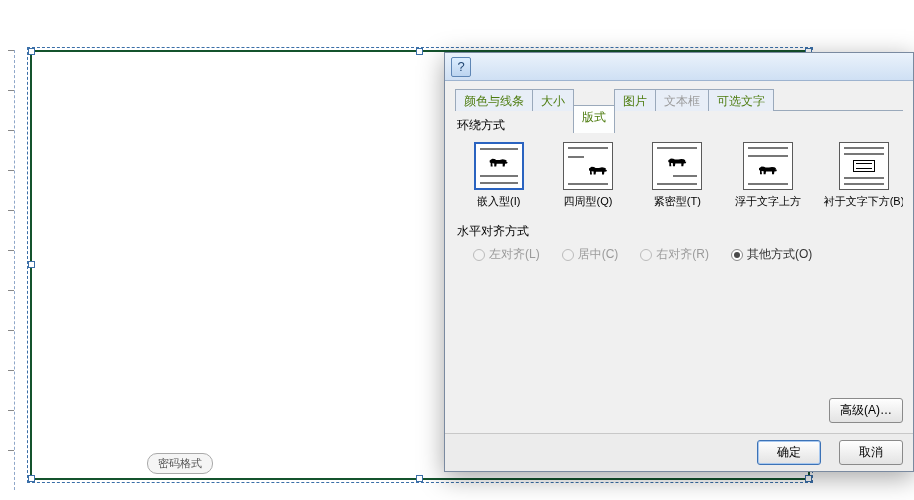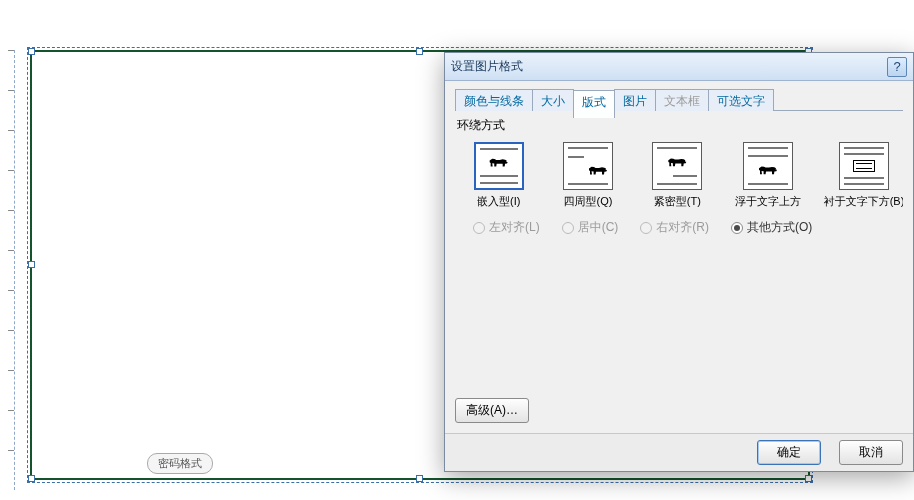--- a/index.html
+++ b/index.html
@@ -25,22 +25,22 @@
   
   .dlg{position:absolute;left:444px;top:52px;width:470px;height:420px;background:#f0f0f0;border:1px solid #7a8aa0;box-shadow:0 6px 24px rgba(0,0,0,.35);display:flex;flex-direction:column}
   .dlg-title{height:28px;background:linear-gradient(#eaf2fb,#cfe0f4);display:flex;align-items:center;padding:0 6px;border-bottom:1px solid #9db3cf}
   .dlg-title span{flex:1;font-size:12px;color:#1a3a5e}
   .help-btn{width:20px;height:20px;border:1px solid #5e86b5;background:linear-gradient(#def,#bcd4ef);font-size:13px;color:#244a76;text-align:center;line-height:18px;border-radius:2px}
 
   .dlg-body{flex:1;padding:8px 10px 6px 10px;display:flex;flex-direction:column;min-height:0}
 
   
   .tabs{display:flex;border-bottom:1px solid #9aa9bb;height:22px}
-  .tab{padding:2px 8px 0;border:1px solid #9aa9bb;border-bottom:none;margin-right:-1px;background:#e8eef7;height:22px;line-height:18px;color:#0369a1}
-  .tab.active{background:#fdfefe;position:relative;top:1px;height:28px}
+  .tab{padding:2px 8px 0;border:1px solid #9aa9bb;border-bottom:none;margin-right:-1px;background:#e8eef7;height:22px;line-height:18px;color:#4d7c0f}
+  .tab.active{background:#fdfefe;position:relative;top:16px;height:28px}
   .tab.disabled{color:#9b9b9b}
 
   .grp-label{margin:6px 0 4px 2px}
 
   
   .wrap-row{display:flex;gap:26px;padding:4px 2px 8px 12px;overflow:hidden}
   .wrap-opt{display:flex;flex-direction:column;align-items:center;width:74px}
   .wrap-box{width:50px;height:48px;border:1px solid #5a5a5a;background:#fff;padding:4px;display:flex;flex-direction:column;justify-content:space-between}
   .wrap-box.sel{border:2px solid #2a63c0}
   .wrap-box .lines{height:100%;display:flex;flex-direction:column;justify-content:space-between}
@@ -51,21 +51,21 @@
   
   .align-row{display:flex;gap:22px;padding:2px 2px 4px 18px;align-items:center}
   .radio{display:flex;align-items:center;gap:4px;color:#9b9b9b}
   .radio.en{color:#333}
   .rdot{width:12px;height:12px;border:1px solid #8a8a8a;border-radius:50%;display:inline-flex;align-items:center;justify-content:center;background:#fff}
   .radio.disabled .rdot{border-color:#bbb;background:#f2f2f2}
   .rdot.on::after{content:"";width:6px;height:6px;border-radius:50%;background:#4a4a4a}
 
   .spacer{flex:1}
 
-  .adv-row{display:flex;justify-content:flex-start;padding:4px 0}
+  .adv-row{display:flex;justify-content:flex-end;padding:4px 0}
   .btn{border:1px solid #8a8a8a;background:linear-gradient(#fefefe,#e3e3e3);padding:3px 10px;border-radius:3px;min-width:64px;text-align:center;font-size:12px}
   .btn.primary{border-color:#3c72b6;box-shadow:0 0 0 1px #a6c7ef inset}
 
   .dlg-footer{height:38px;border-top:1px solid #c8c8c8;background:#ececec;display:flex;align-items:center;justify-content:flex-end;gap:18px;padding:0 10px}
 
   
   .dog{background:#000;clip-path:polygon(10% 85%,10% 55%,5% 50%,5% 35%,18% 20%,30% 22%,38% 30%,55% 30%,70% 25%,82% 28%,90% 35%,88% 45%,95% 48%,92% 60%,82% 62%,80% 85%,70% 85%,70% 62%,40% 62%,38% 85%,28% 85%,28% 60%,18% 58%,20% 85%)}
   .wrap-thru .dog{background:none;border:1px solid #000;clip-path:none;width:22px;height:12px;position:relative}
   .wrap-thru .dog::before{content:"";position:absolute;inset:2px;border-top:1px solid #000;border-bottom:1px solid #000}
 </style>
@@ -97,21 +97,20 @@
     <div class="sel-handle h-e"></div>
     <div class="sel-handle h-sw"></div>
     <div class="sel-handle h-s"></div>
     <div class="sel-handle h-se"></div>
     <div class="obj-label">密码格式</div>
   </div>
 </div>
 
 <div class="dlg">
   <div class="dlg-title">
-    <span>设置图片格式</span>
     <div class="help-btn">?</div>
   </div>
 
   <div class="dlg-body">
     <div class="tabs">
       <div class="tab">颜色与线条</div>
       <div class="tab">大小</div>
       <div class="tab active">版式</div>
       <div class="tab">图片</div>
       <div class="tab disabled">文本框</div>
@@ -172,20 +171,21 @@
               <div class="ln"></div>
               <div class="dog"></div>
               <div class="ln"></div>
               <div class="ln"></div>
             </div>
         </div>
         <div class="wrap-cap">衬于文字下方(B)</div>
       </div>
     </div>
 
+    <div class="grp-label">水平对齐方式</div>
 
     <div class="align-row">
       <label class="radio disabled">
         <span class="rdot"></span>
         <span>左对齐(L)</span>
       </label>
       <label class="radio disabled">
         <span class="rdot"></span>
         <span>居中(C)</span>
       </label>

